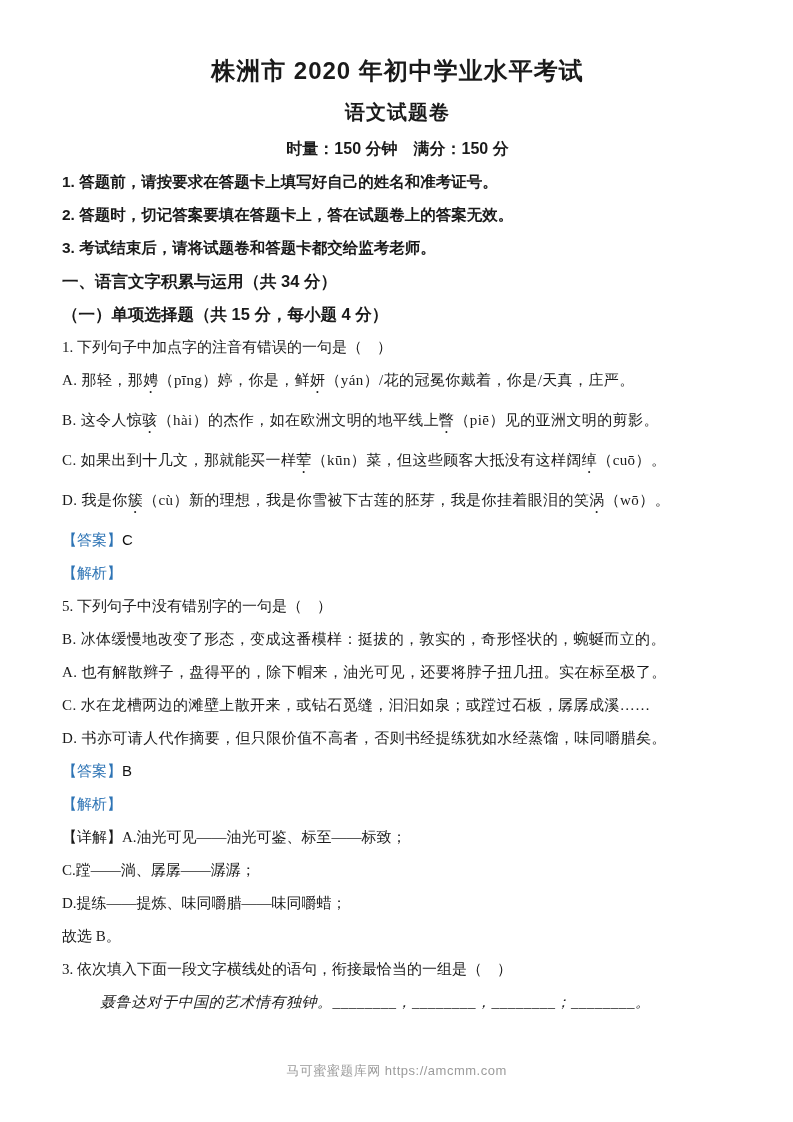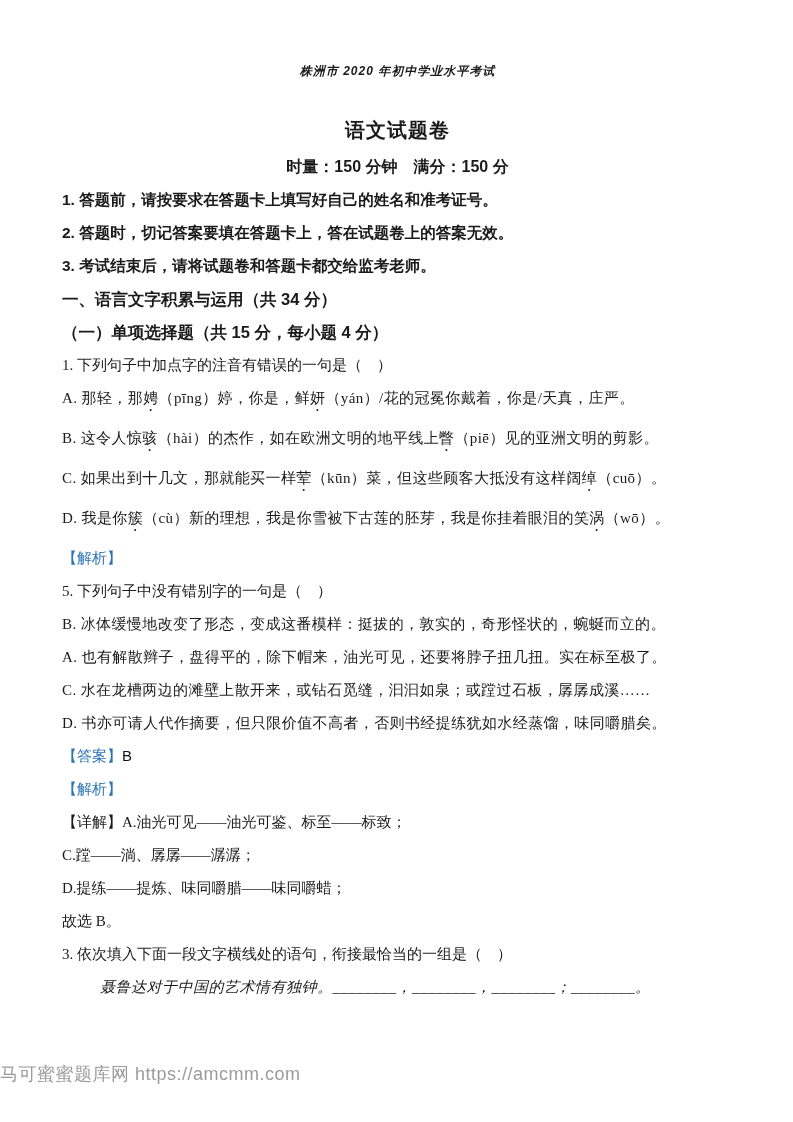--- a/index.html
+++ b/index.html
@@ -17,25 +17,24 @@
   }
   .page {
     padding: 58px 60px 0 62px;
   }
   .center { text-align: center; }
   .hei {
     font-family: "Liberation Sans", "DejaVu Sans", sans-serif;
     font-weight: bold;
   }
   .doc-title {
-    font-size: 12px;
+    font-size: 24px;
     line-height: 26px;
-    margin: 0 0 33px 0;
+    margin: 0 0 15px 0;
     letter-spacing: 1px;
-    font-style: italic;
   }
   .doc-subtitle {
     font-size: 20px;
     line-height: 26px;
     margin: 0 0 14px 0;
     letter-spacing: 1px;
   }
   .doc-meta {
     font-size: 16px;
     line-height: 20px;
@@ -71,22 +70,23 @@
   .kai {
     font-style: italic;
     padding-left: 38px;
     letter-spacing: 0.5px;
   }
   .footer {
     position: absolute;
     left: 0;
     right: 0;
     top: 1062px;
+    text-align: center;
     font-family: "Liberation Sans", "DejaVu Sans", sans-serif;
-    font-size: 18px;
+    font-size: 13px;
     color: #9b9b9b;
     letter-spacing: 0.5px;
   }
 </style>
 </head>
 <body>
 
 <div class="page">
 
   <div class="doc-title hei center">株洲市 2020 年初中学业水平考试</div>
@@ -99,20 +99,21 @@
 
   <div class="line hei sec">一、语言文字积累与运用（共 34 分）</div>
   <div class="line hei sec">（一）单项选择题（共 15 分，每小题 4 分）</div>
 
   <div class="line">1. 下列句子中加点字的注音有错误的一句是（　）</div>
   <div class="line opt">A. 那轻，那<span class="em-dot">娉</span>（pīng）婷，你是，鲜<span class="em-dot">妍</span>（yán）/花的冠冕你戴着，你是/天真，庄严。</div>
   <div class="line opt">B. 这令人惊<span class="em-dot">骇</span>（hài）的杰作，如在欧洲文明的地平线上<span class="em-dot">瞥</span>（piē）见的亚洲文明的剪影。</div>
   <div class="line opt">C. 如果出到十几文，那就能买一样<span class="em-dot">荤</span>（kūn）菜，但这些顾客大抵没有这样阔<span class="em-dot">绰</span>（cuō）。</div>
   <div class="line opt">D. 我是你<span class="em-dot">簇</span>（cù）新的理想，我是你雪被下古莲的胚芽，我是你挂着眼泪的笑<span class="em-dot">涡</span>（wō）。</div>
 
+  <div class="line small-gap-top"><span class="blue-label">【答案】</span><span class="answer-value">C</span></div>
   <div class="line"><span class="blue-label">【解析】</span></div>
 
   <div class="line">5. 下列句子中没有错别字的一句是（　）</div>
   <div class="line opt">B. 冰体缓慢地改变了形态，变成这番模样：挺拔的，敦实的，奇形怪状的，蜿蜒而立的。</div>
   <div class="line opt">A. 也有解散辫子，盘得平的，除下帽来，油光可见，还要将脖子扭几扭。实在标至极了。</div>
   <div class="line opt">C. 水在龙槽两边的滩壁上散开来，或钻石觅缝，汩汩如泉；或蹚过石板，孱孱成溪……</div>
   <div class="line opt">D. 书亦可请人代作摘要，但只限价值不高者，否则书经提练犹如水经蒸馏，味同嚼腊矣。</div>
 
   <div class="line small-gap-top"><span class="blue-label">【答案】</span><span class="answer-value">B</span></div>
   <div class="line"><span class="blue-label">【解析】</span></div>

